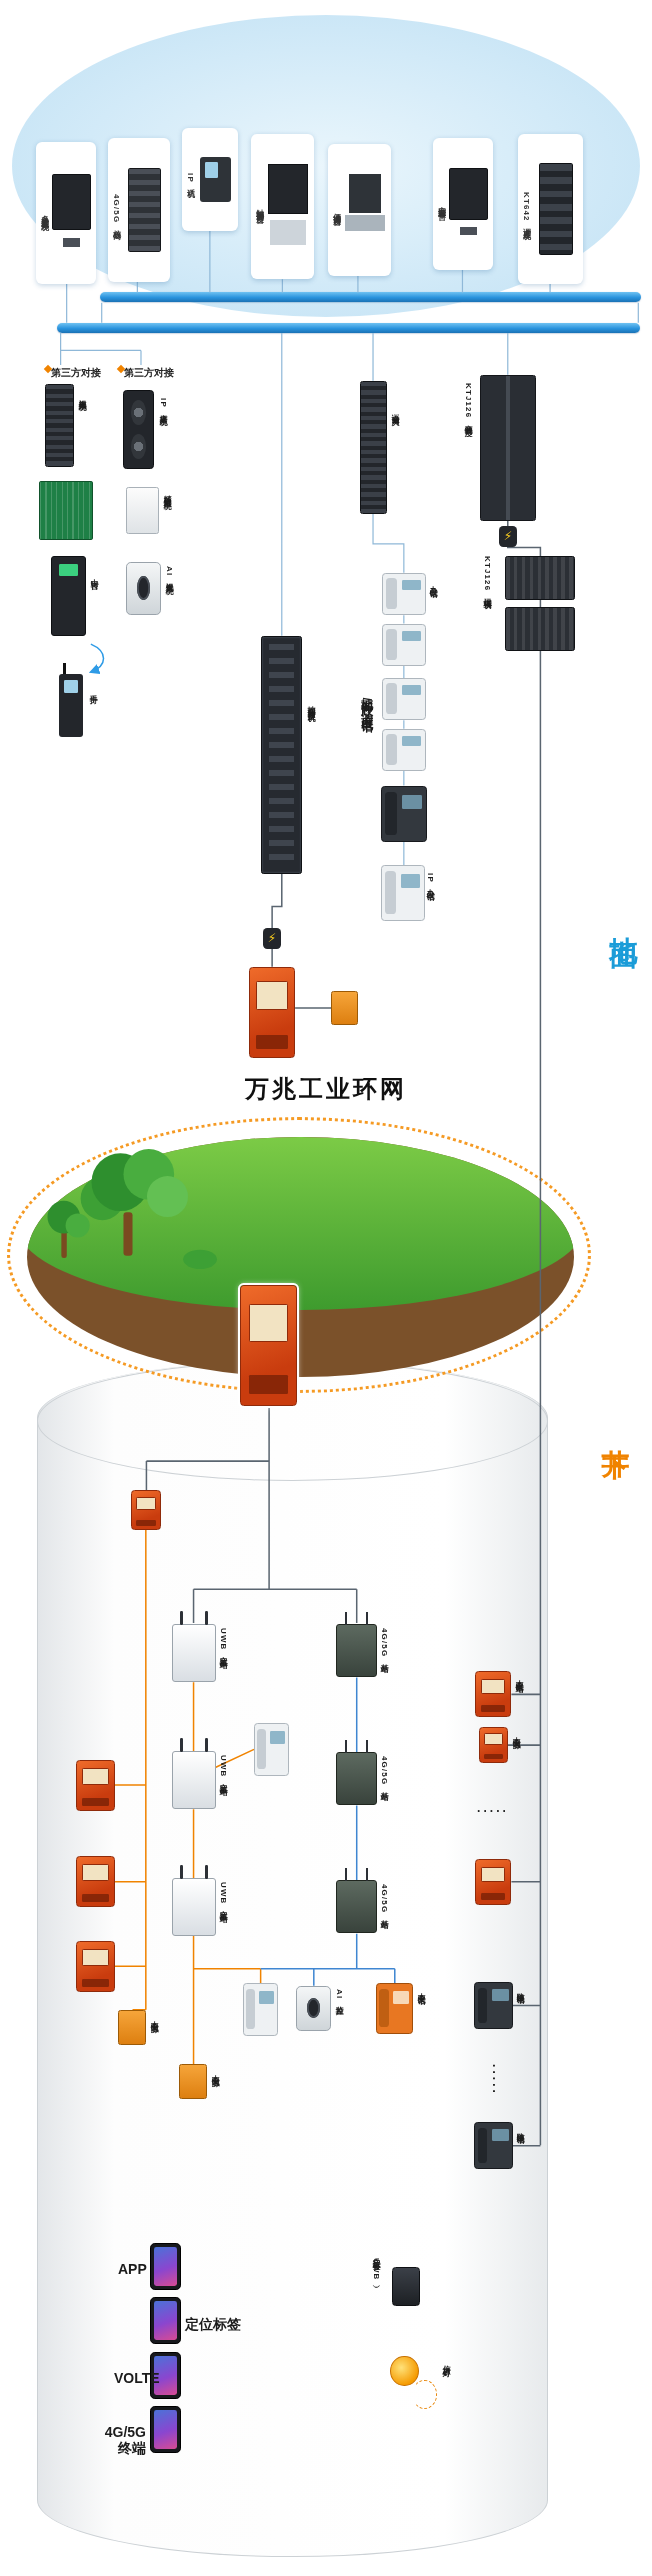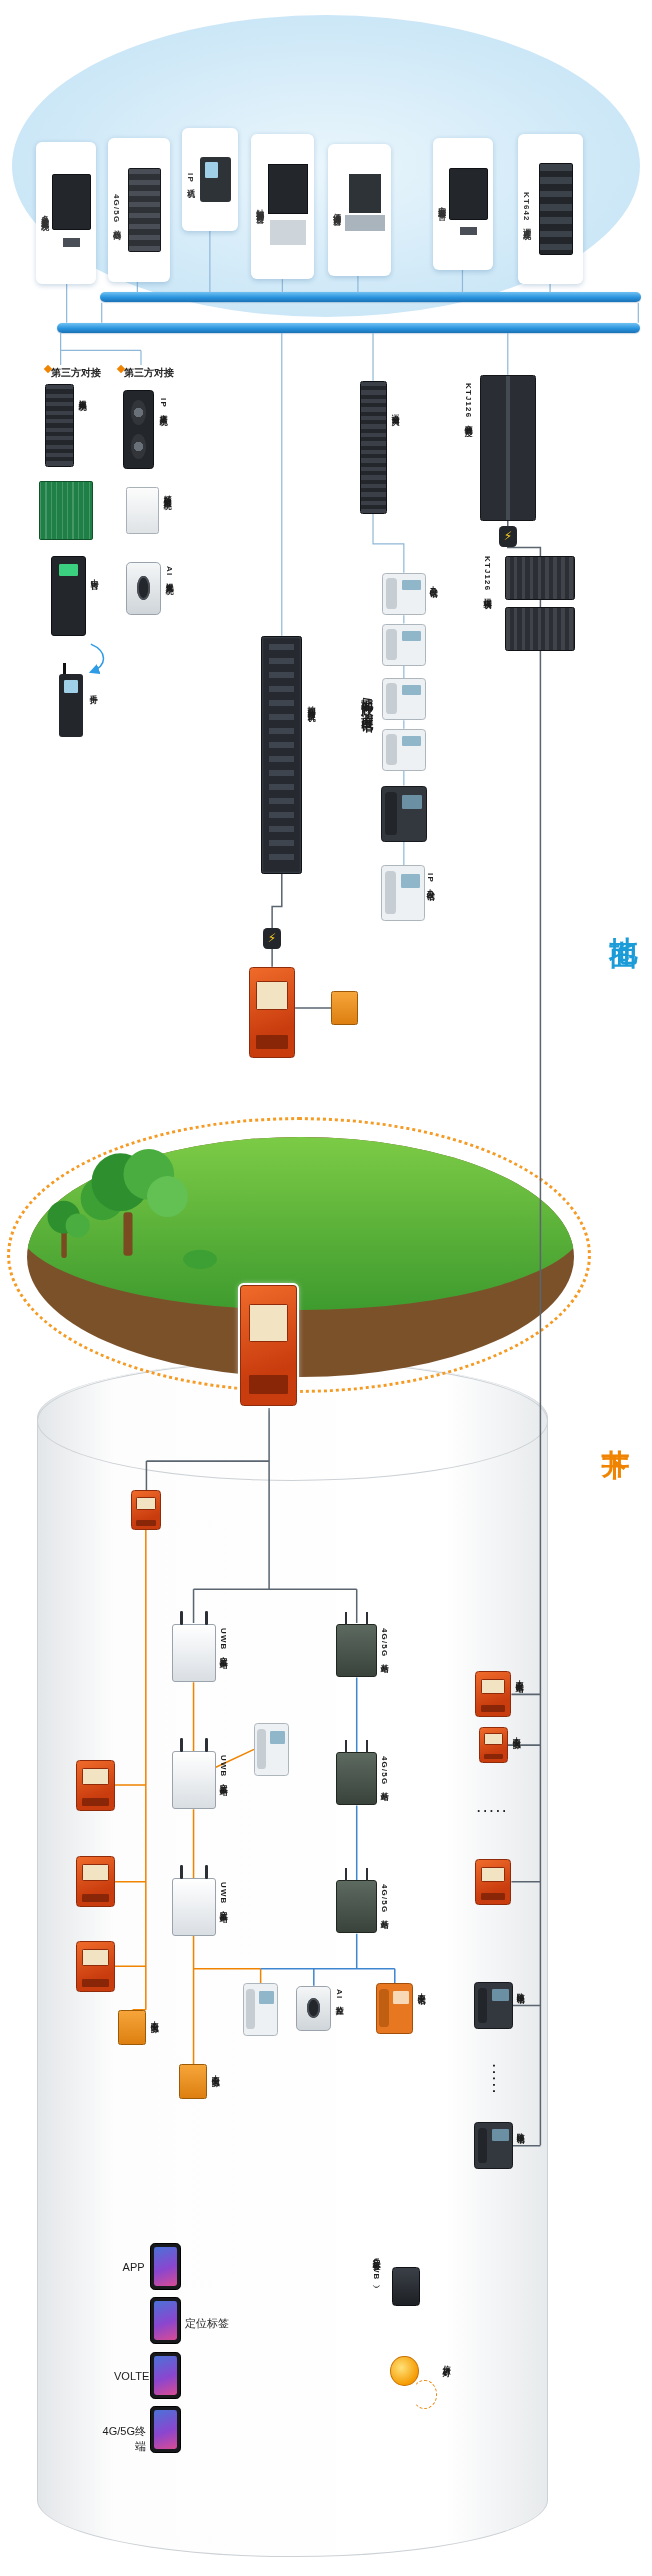--- a/index.html
+++ b/index.html
@@ -19,21 +19,21 @@
   .island .grass{position:absolute;left:-2%;top:0;width:104%;height:72%;border-radius:50%;
           background:linear-gradient(#7ccb46,#3e9b2e);}
   .dotted-ring{position:absolute;left:7.3px;top:1117px;width:584px;height:276px;border:3.6px dotted #f59a23;
           border-radius:50%;z-index:4;box-sizing:border-box;}
   .lines{position:absolute;left:0;top:0;z-index:5;pointer-events:none;}
   .trees{position:absolute;left:30px;top:1141px;z-index:4;pointer-events:none;}
   
   .vlabel{position:absolute;writing-mode:vertical-rl;text-orientation:mixed;font-size:7.9px;font-weight:600;
           color:#1c1c1c;letter-spacing:1.2px;line-height:1.1;z-index:6;}
   .vlabel.big{font-size:12px;font-weight:800;letter-spacing:2.4px;}
-  .hlabel{position:absolute;font-size:11px;font-weight:400;color:#1c1c1c;z-index:6;}
+  .hlabel{position:absolute;font-size:14px;font-weight:700;color:#1c1c1c;z-index:6;}
   .side-label{position:absolute;writing-mode:vertical-rl;font-weight:800;font-size:28px;letter-spacing:6px;z-index:6;}
   .ring-title{position:absolute;font-size:24px;font-weight:800;color:#101010;letter-spacing:3px;text-align:center;z-index:6;}
   .tp-title{position:absolute;display:flex;gap:0;font-size:10px;font-weight:700;color:#222;z-index:6;}
   .diamond{width:6px;height:6px;background:#f08300;transform:rotate(45deg);flex:0 0 auto;}
   .dots{position:absolute;font-size:12px;font-weight:800;color:#222;letter-spacing:2.4px;z-index:6;}
   .dots.vertical{writing-mode:vertical-rl;}
   
   .bus{position:absolute;height:10.3px;border-radius:5.4px;z-index:4;
        background:linear-gradient(#6fc2f2,#2a93dd 55%,#1a72b5);box-shadow:0 0.6px 1.2px rgba(0,60,120,.35);}
   
@@ -224,20 +224,21 @@
   <div class="dev d-phone dark" style="left:381px;top:786px;width:46px;height:56px;"></div>
   <div class="dev d-phone" style="left:381px;top:865px;width:44px;height:56px;"></div>
   <div class="vlabel" style="left:425px;top:873px;">IP办公电话</div>
 
   <div class="dev d-switch" style="left:261px;top:636px;width:41px;height:238px;"></div>
   <div class="vlabel" style="left:306px;top:700px;">地面环网交换机</div>
   <div class="bolt" style="left:263px;top:928px;">⚡</div>
   <div class="dev d-red" style="left:249px;top:967px;width:46px;height:91px;"></div>
   <div class="dev d-orangesm" style="left:331px;top:991px;width:26.6px;height:34px;"></div>
 
+  <div class="ring-title" style="left:193px;top:1073px;width:266px;">万兆工业环网</div>
   <div class="side-label" style="left:604px;top:914px;color:#1b9cd8;">地面</div>
   <div class="side-label" style="left:596px;top:1427px;color:#f08300;">井下</div>
 
   <div class="dev d-red glow" style="left:240px;top:1285px;width:57px;height:121px;"></div>
 
   <div class="dev d-red" style="left:131px;top:1490px;width:30px;height:40px;"></div>
   <div class="dev d-uwb" style="left:172px;top:1624px;width:44px;height:58px;"></div>
   <div class="vlabel" style="left:218px;top:1628px;">UWB定位基站</div>
   <div class="dev d-uwb" style="left:172px;top:1751px;width:44px;height:58px;"></div>
   <div class="vlabel" style="left:218px;top:1755px;">UWB定位基站</div>

